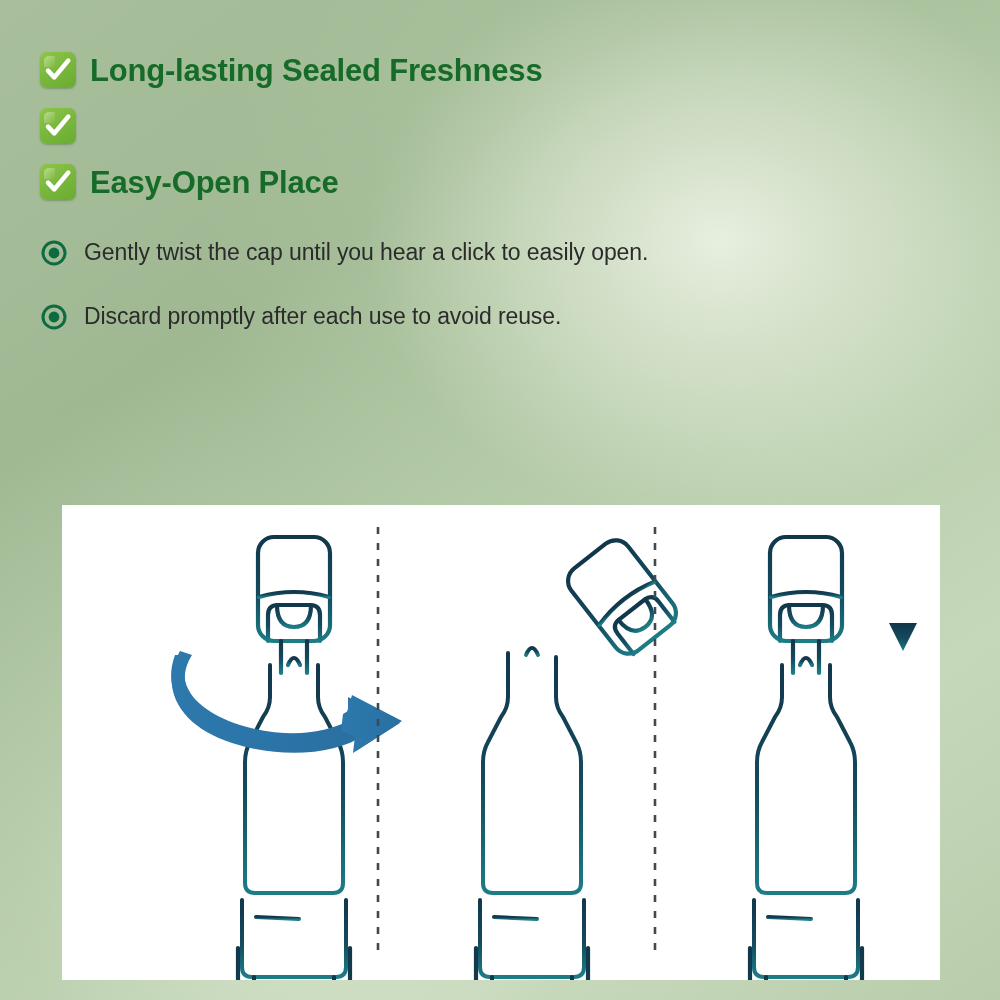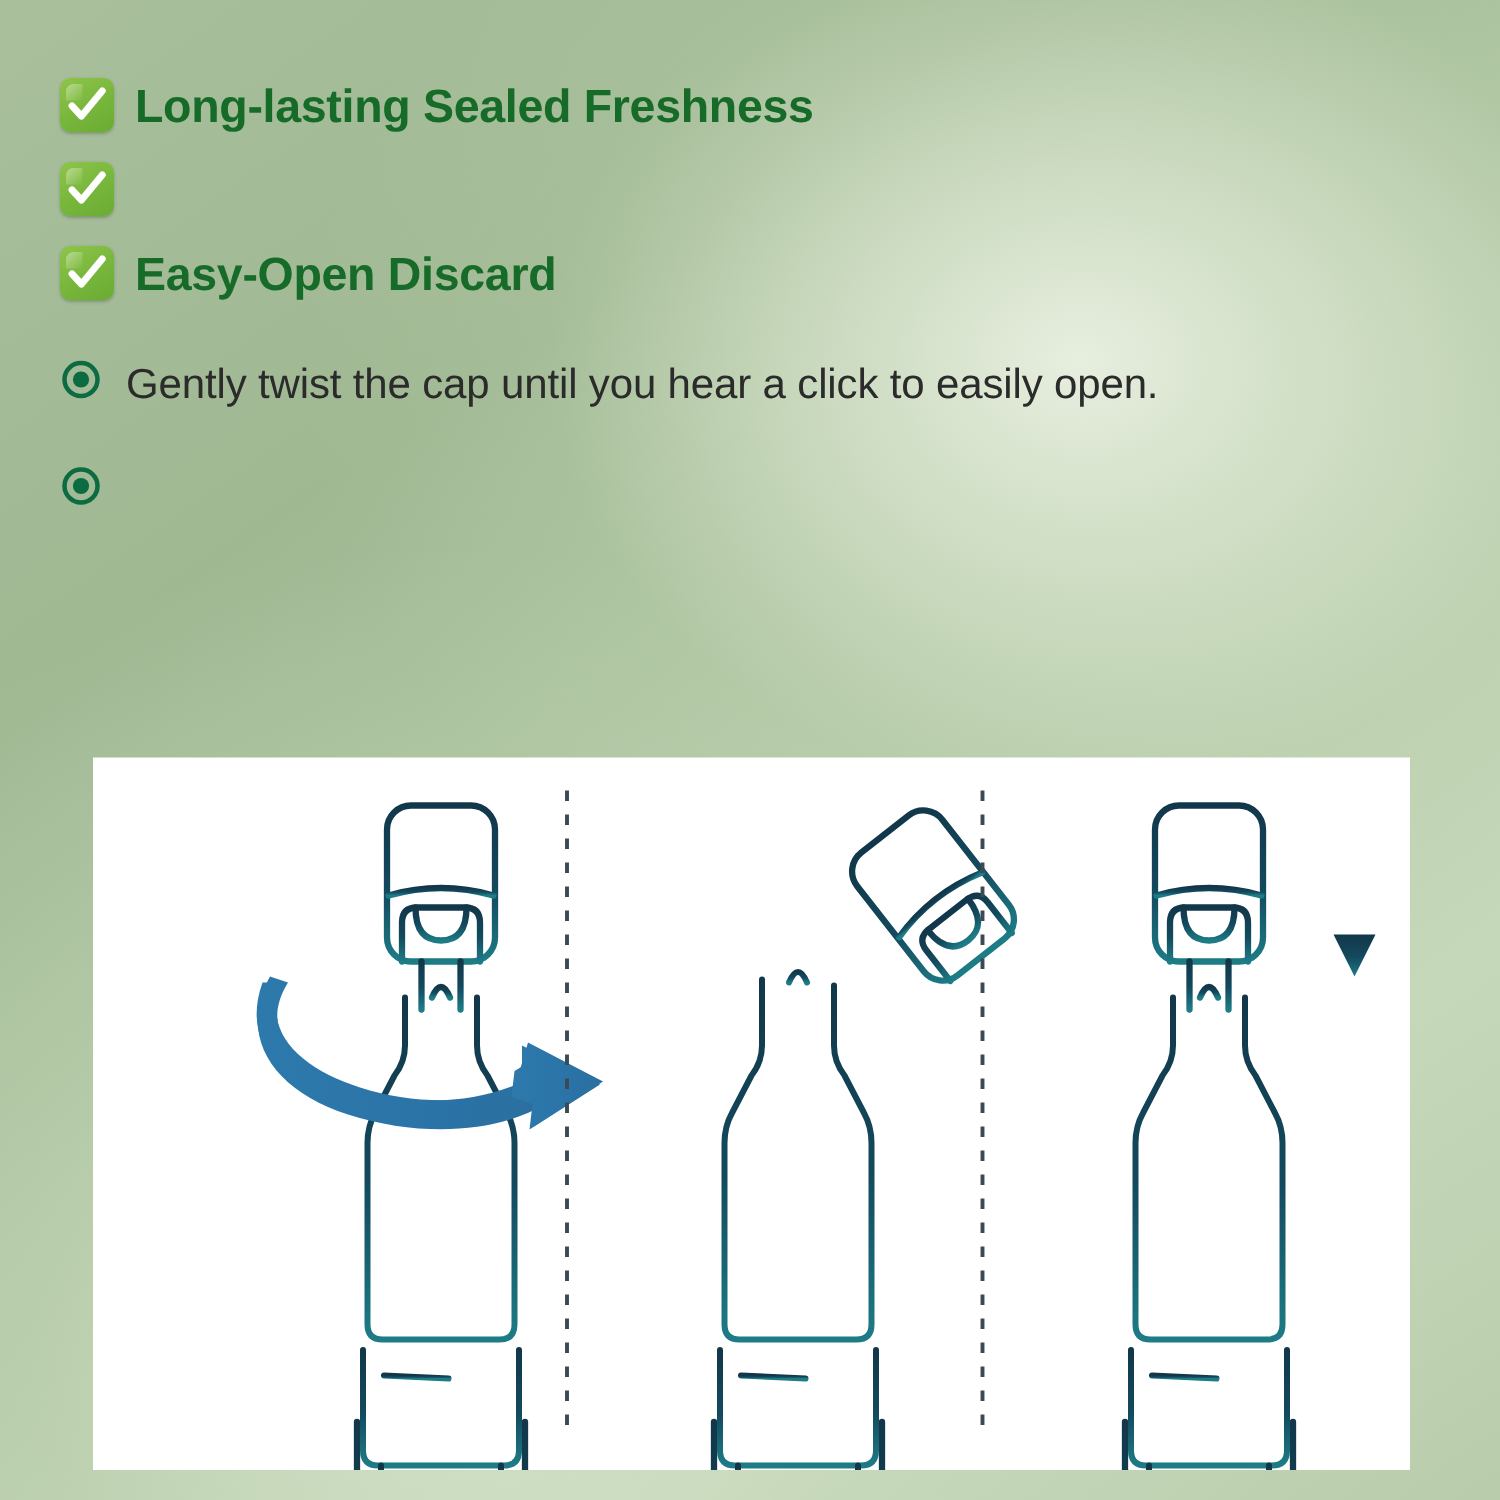--- a/index.html
+++ b/index.html
@@ -89,21 +89,21 @@
     margin-bottom: 30px;
   }
   .bullet-icon {
     flex: 0 0 auto;
     width: 28px;
     height: 28px;
     margin-right: 16px;
     margin-top: 3px;
   }
   .inst-text {
-    font-size: 28px;
+    font-size: 23px;
     color: #2b2b2b;
     line-height: 1.46;
     letter-spacing: -0.1px;
     max-width: 740px;
     text-align: center;
   }
 
   
   #illustration {
     position: absolute;
@@ -140,21 +140,21 @@
         </svg>
       </span>
     </div>
 
     <div class="feature-row">
       <span class="check-box">
         <svg width="36" height="36" viewBox="0 0 36 36">
           <path d="M8 18.6 L14.3 25.4 L28.2 8.6" fill="none" stroke="#ffffff" stroke-width="4.6" stroke-linecap="round" stroke-linejoin="round"></path>
         </svg>
       </span>
-      <span class="feature-label">Easy-Open Discard</span>
+      <span class="feature-label">Easy-Open Place</span>
     </div>
 
   </div>
 
   <div id="instructions">
 
     <div class="inst-row">
       <span class="bullet-icon">
         <svg width="28" height="28" viewBox="0 0 28 28">
           <circle cx="14" cy="14" r="11" fill="none" stroke="#0d6b42" stroke-width="3"></circle>
@@ -165,20 +165,21 @@
     </div>
 
 
     <div class="inst-row">
       <span class="bullet-icon">
         <svg width="28" height="28" viewBox="0 0 28 28">
           <circle cx="14" cy="14" r="11" fill="none" stroke="#0d6b42" stroke-width="3"></circle>
           <circle cx="14" cy="14" r="5.4" fill="#0d6b42"></circle>
         </svg>
       </span>
+      <span class="inst-text">Discard promptly after each use to avoid reuse.</span>
     </div>
 
   </div>
 
   <div id="illustration">
     <svg width="878" height="475" viewBox="0 0 878 475">
 
       <defs>
         <linearGradient id="tealGrad" x1="0" y1="0" x2="0" y2="1">
           <stop offset="0%" stop-color="#12374a"></stop>

